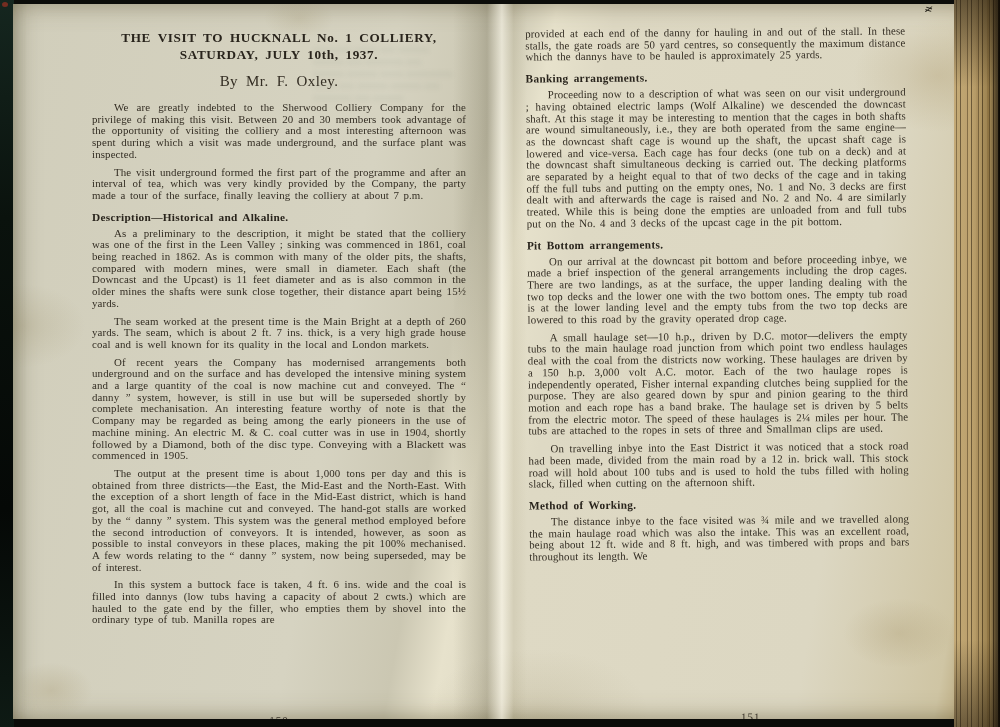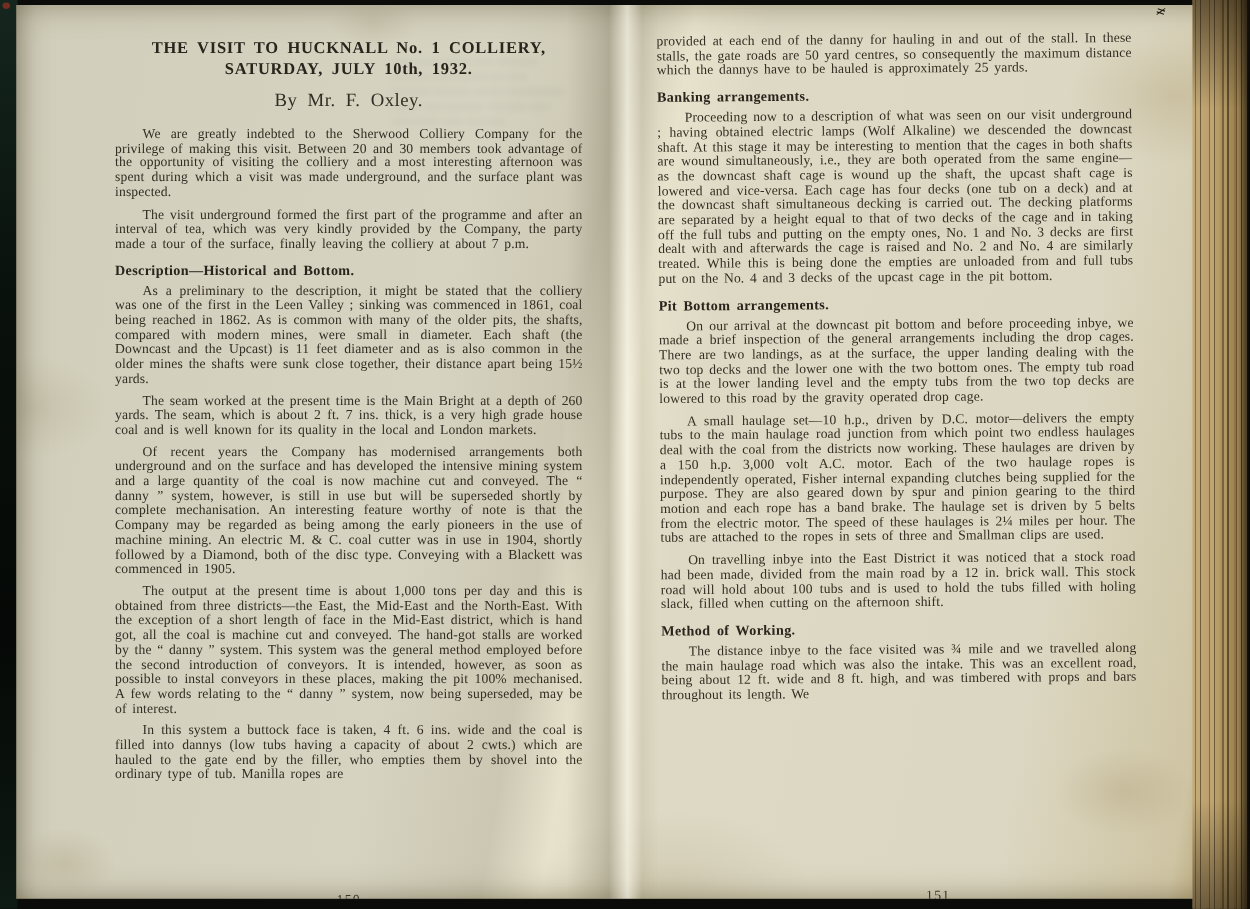--- a/index.html
+++ b/index.html
@@ -87,27 +87,27 @@
 
 <div class="paper">
   <div class="stains"></div>
 
   <div class="ghost" style="left:300px;top:40px;width:140px;height:150px;">mmmmm mmm mm mmmm mmmm mm mmmmm mm mmmm mmmm mmm mmmmmm mmm mm mmmm mmmm mm mmmmm mm mmmm</div>
   <div class="ghost" style="left:540px;top:150px;width:300px;height:220px;">mmmm mmmm mmm mm mmmm mmmm mm mmmmm mm mmmm mmmm mmm mmmmmm mmm mm mmmm mmmm mm mmmmm mm mmmm mmmm mmmm mmm mm mmmm mmmm mm mmmmm</div>
 
   <div class="page page-left">
     <h2 class="page-title">
       <span>THE VISIT TO HUCKNALL No. 1 COLLIERY,</span><br>
-      <span>SATURDAY, JULY 10th, 1932.</span>
+      <span>SATURDAY, JULY 10th, 1937.</span>
     </h2>
     <div class="byline">By Mr. F. Oxley.</div>
     <div>
         <p class="body-para">We are greatly indebted to the Sherwood Colliery Company for the privilege of making this visit.  Between 20 and 30 members took advantage of the opportunity of visiting the colliery and a most interesting afternoon was spent during which a visit was made underground, and the surface plant was inspected.</p>
         <p class="body-para">The visit underground formed the first part of the programme and after an interval of tea, which was very kindly provided by the Company, the party made a tour of the surface, finally leaving the colliery at about 7 p.m.</p>
-        <h3 class="section-heading">Description—Historical and Bottom.</h3>
+        <h3 class="section-heading">Description—Historical and Alkaline.</h3>
         <p class="body-para">As a preliminary to the description, it might be stated that the colliery was one of the first in the Leen Valley ; sinking was commenced in 1861, coal being reached in 1862.  As is common with many of the older pits, the shafts, compared with modern mines, were small in diameter.  Each shaft (the Downcast and the Upcast) is 11 feet diameter and as is also common in the older mines the shafts were sunk close together, their distance apart being 15½ yards.</p>
         <p class="body-para">The seam worked at the present time is the Main Bright at a depth of 260 yards.  The seam, which is about 2 ft. 7 ins. thick, is a very high grade house coal and is well known for its quality in the local and London markets.</p>
         <p class="body-para">Of recent years the Company has modernised arrangements both underground and on the surface and has developed the intensive mining system and a large quantity of the coal is now machine cut and conveyed.  The “ danny ” system, however, is still in use but will be superseded shortly by complete mechanisation.  An interesting feature worthy of note is that the Company may be regarded as being among the early pioneers in the use of machine mining.  An electric M. &amp; C. coal cutter was in use in 1904, shortly followed by a Diamond, both of the disc type.  Conveying with a Blackett was commenced in 1905.</p>
         <p class="body-para">The output at the present time is about 1,000 tons per day and this is obtained from three districts—the East, the Mid-East and the North-East.  With the exception of a short length of face in the Mid-East district, which is hand got, all the coal is machine cut and conveyed.  The hand-got stalls are worked by the “ danny ” system.  This system was the general method employed before the second introduction of conveyors.  It is intended, however, as soon as possible to instal conveyors in these places, making the pit 100% mechanised.  A few words relating to the “ danny ” system, now being superseded, may be of interest.</p>
         <p class="body-para">In this system a buttock face is taken, 4 ft. 6 ins. wide and the coal is filled into dannys (low tubs having a capacity of about 2 cwts.) which are hauled to the gate end by the filler, who empties them by shovel into the ordinary type of tub.  Manilla ropes are</p>
       </div>
     <div class="page-number">150</div>
   </div>
 
   <div class="gutter"></div>

